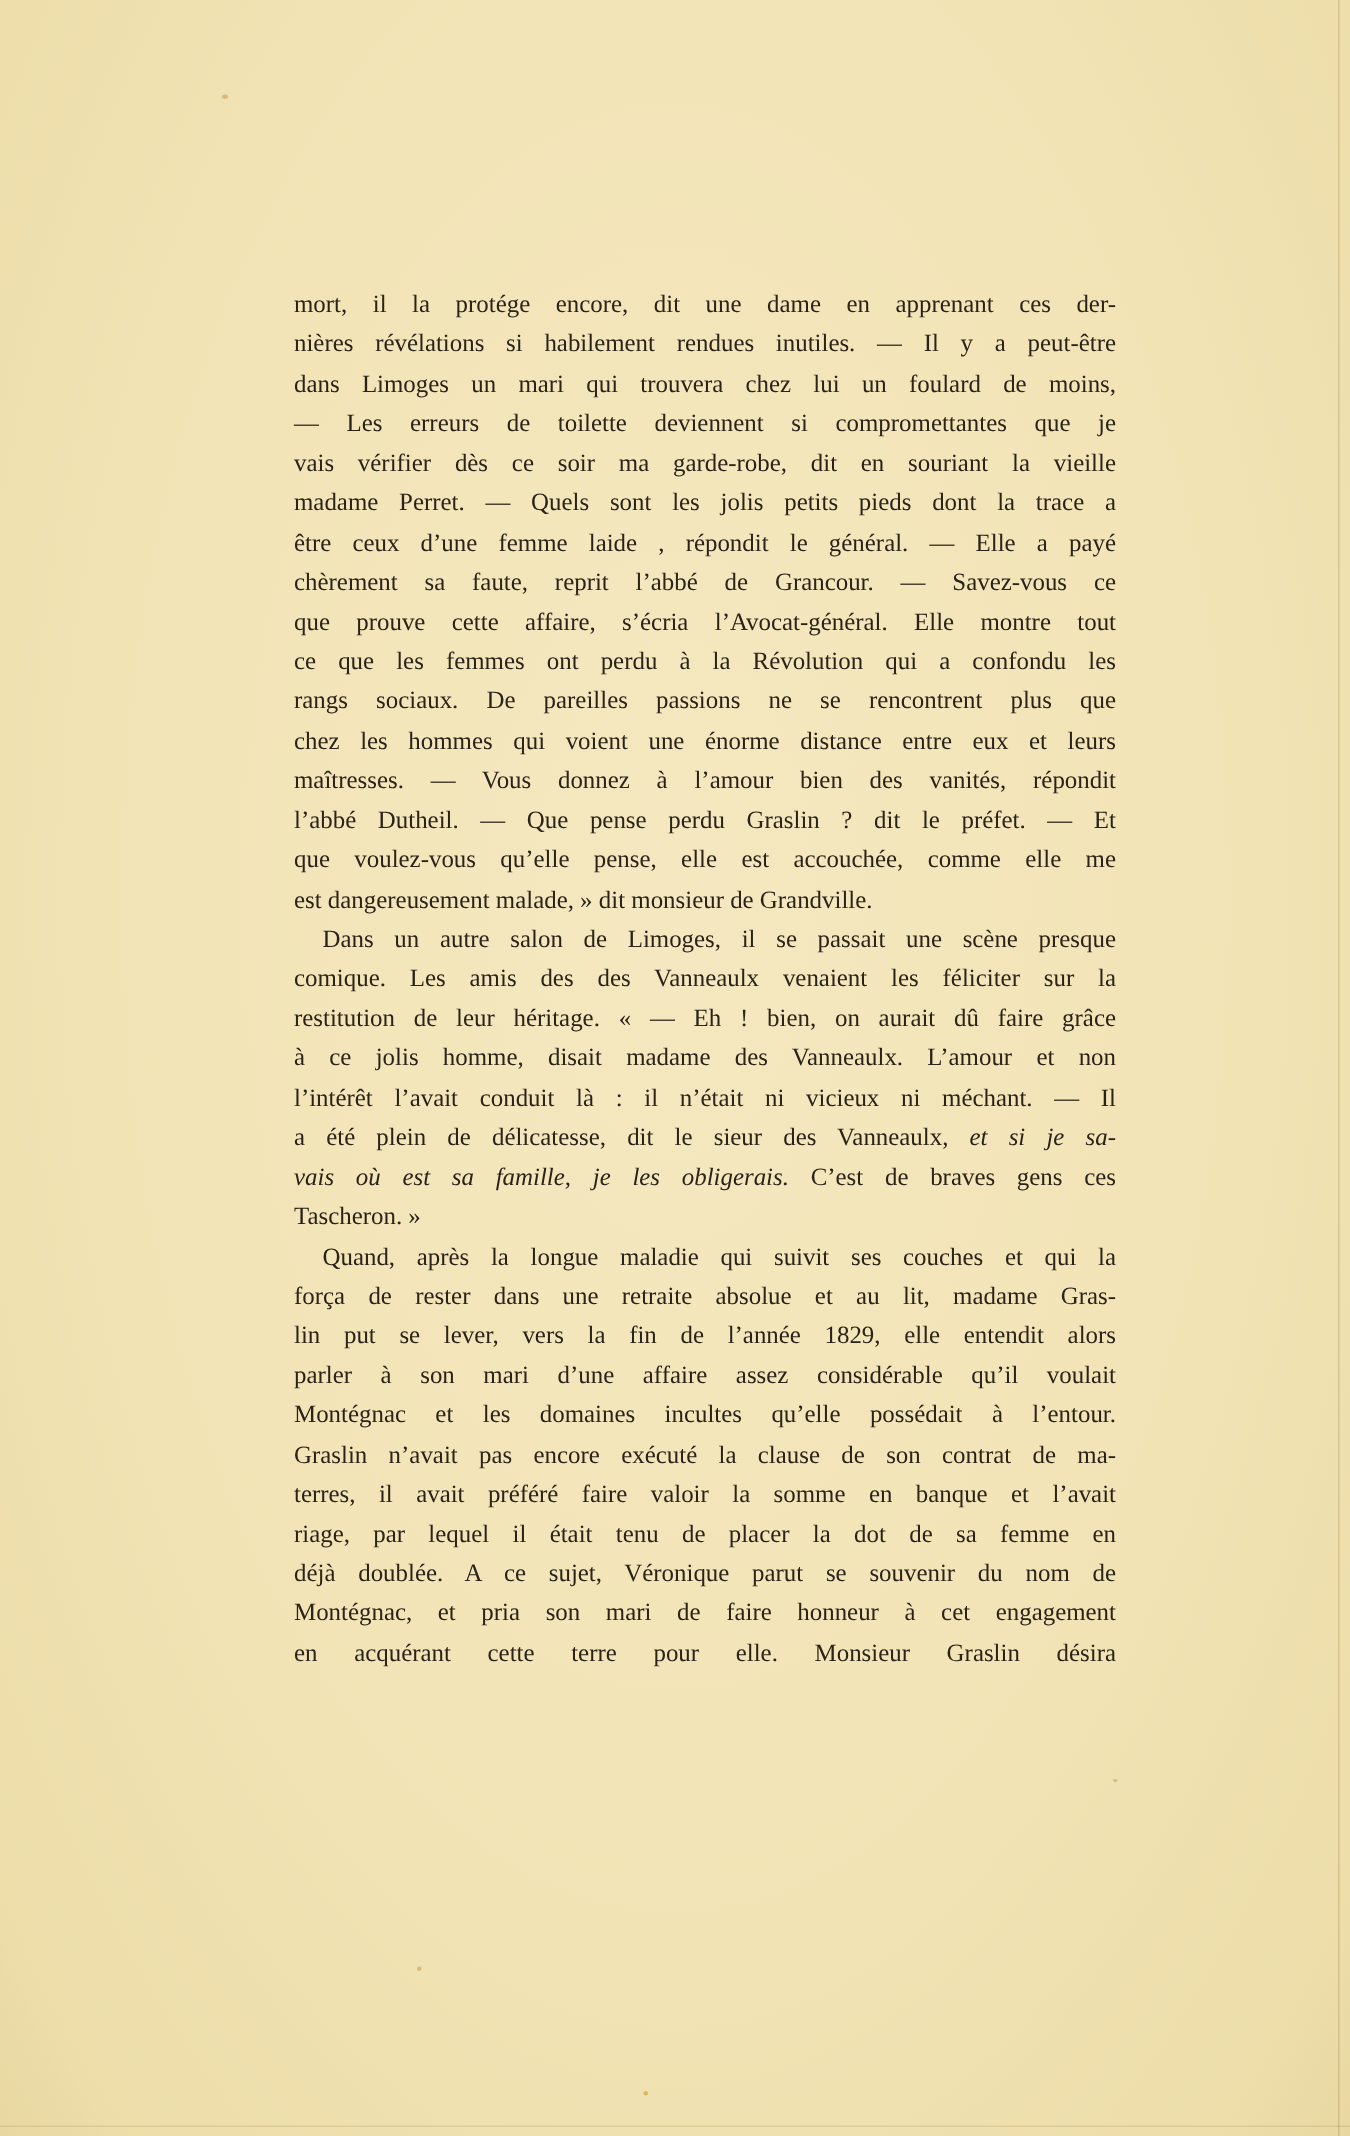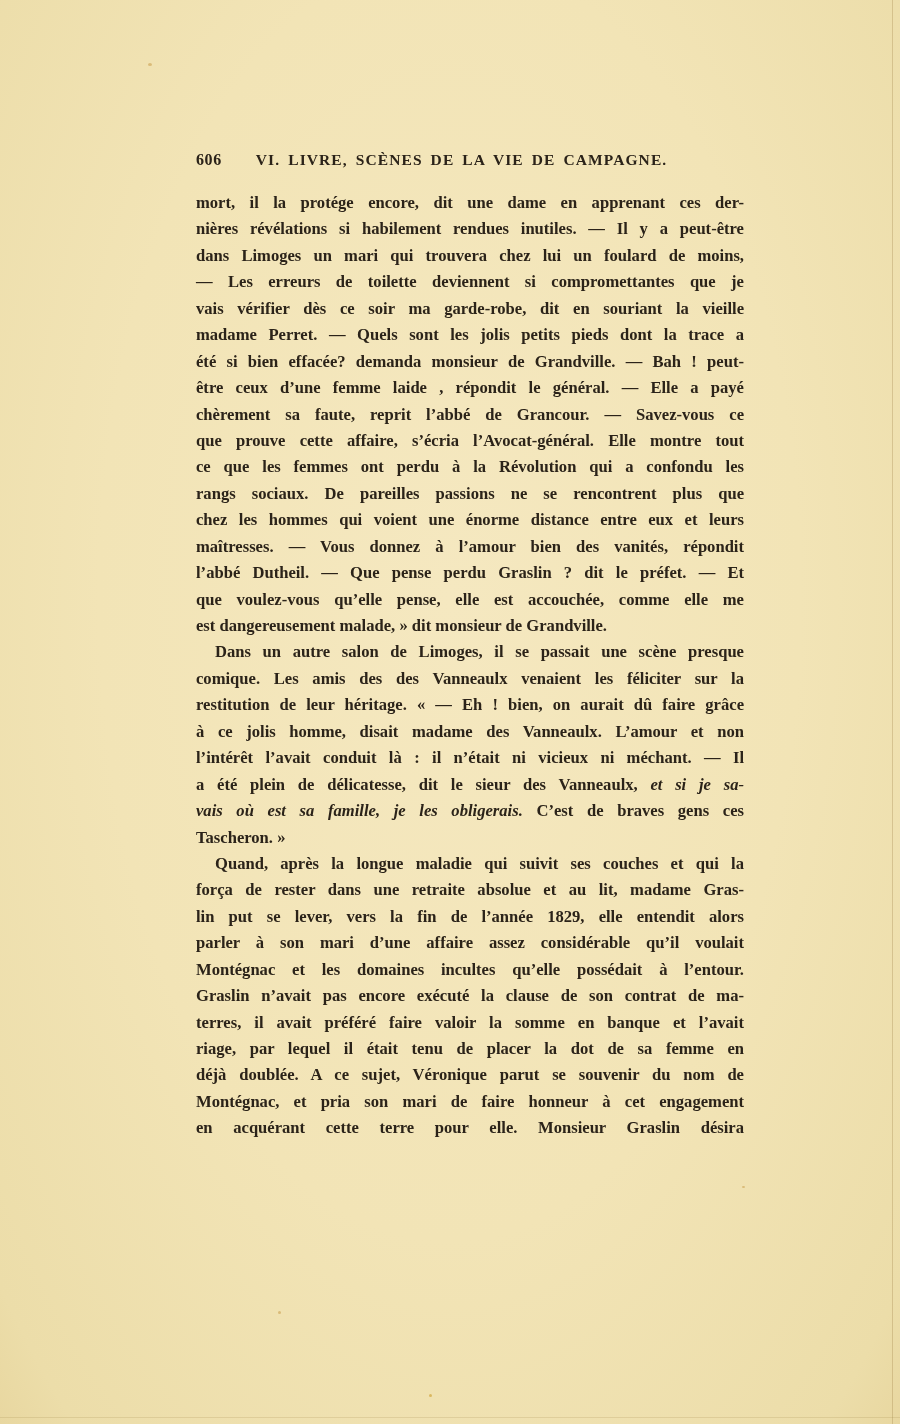--- a/index.html
+++ b/index.html
@@ -32,21 +32,21 @@
     position: absolute; left: 196px; top: 151px; width: 548px;
     display: flex; align-items: baseline;
     font-size: 15.5px; font-weight: bold; letter-spacing: 0.6px;
     color: #2b2319;
   }
   .header .pagenum { flex: 0 0 auto; font-size: 16px; }
   .header .title   { margin-left: 34px; letter-spacing: 1.1px; word-spacing: 3px; white-space: nowrap; }
 
   .body-text {
     position: absolute; left: 196px; top: 190px; width: 548px;
-    font-size: 16.6px; color: #2b2319; font-weight: bold;
+    font-size: 16.6px; color: #2b2319;
   }
   .line {
     height: 26.45px; line-height: 26.45px;
     text-align: justify; text-align-last: justify;
     white-space: normal; overflow: visible;
   }
   .line.end { text-align-last: left; }
   .line.indent { text-indent: 19px; }
   .it { font-style: italic; margin-top: 10px; }
 </style>
@@ -54,34 +54,29 @@
 <body>
 
 <div class="page">
   <div class="edge-right"></div>
   <div class="edge-bottom"></div>
   <div class="speck s1"></div>
   <div class="speck s2"></div>
   <div class="speck s3"></div>
   <div class="speck s4"></div>
 
-  <div class="header">
-    <span class="pagenum">606</span>
-    <span class="title">VI. LIVRE, SCÈNES DE LA VIE DE CAMPAGNE.</span>
-  </div>
 
   <div class="body-text">
 
     <div class="line">mort, il la protége encore, dit une dame en apprenant ces der-</div>
     <div class="line">nières révélations si habilement rendues inutiles. — Il y a peut-être</div>
     <div class="line">dans Limoges un mari qui trouvera chez lui un foulard de moins,</div>
     <div class="line">— Les erreurs de toilette deviennent si compromettantes que je</div>
     <div class="line">vais vérifier dès ce soir ma garde-robe, dit en souriant la vieille</div>
     <div class="line">madame Perret. — Quels sont les jolis petits pieds dont la trace a</div>
-    <div class="line">été si bien effacée? demanda monsieur de Grandville. — Bah ! peut-</div>
     <div class="line">être ceux d’une femme laide , répondit le général. — Elle a payé</div>
     <div class="line">chèrement sa faute, reprit l’abbé de Grancour. — Savez-vous ce</div>
     <div class="line">que prouve cette affaire, s’écria l’Avocat-général. Elle montre tout</div>
     <div class="line">ce que les femmes ont perdu à la Révolution qui a confondu les</div>
     <div class="line">rangs sociaux. De pareilles passions ne se rencontrent plus que</div>
     <div class="line">chez les hommes qui voient une énorme distance entre eux et leurs</div>
     <div class="line">maîtresses. — Vous donnez à l’amour bien des vanités, répondit</div>
     <div class="line">l’abbé Dutheil. — Que pense perdu Graslin ? dit le préfet. — Et</div>
     <div class="line">que voulez-vous qu’elle pense, elle est accouchée, comme elle me</div>
     <div class="line end">est dangereusement malade, » dit monsieur de Grandville.</div>

